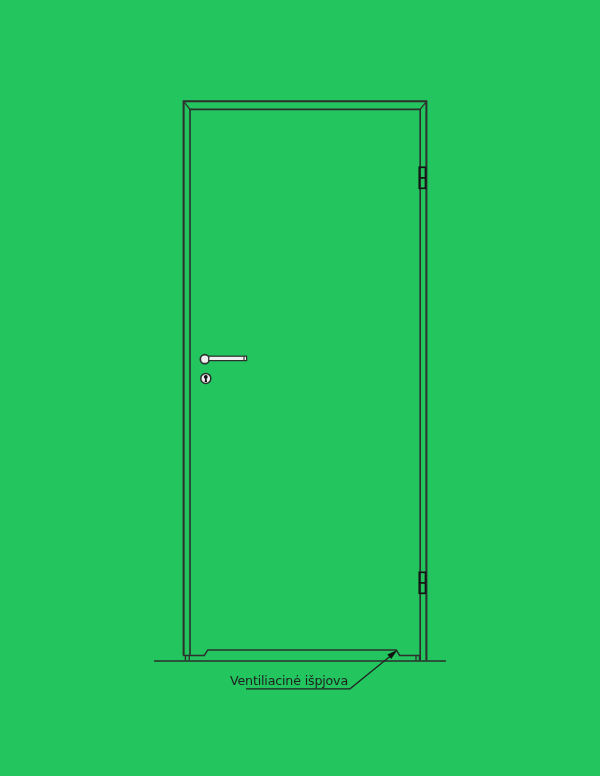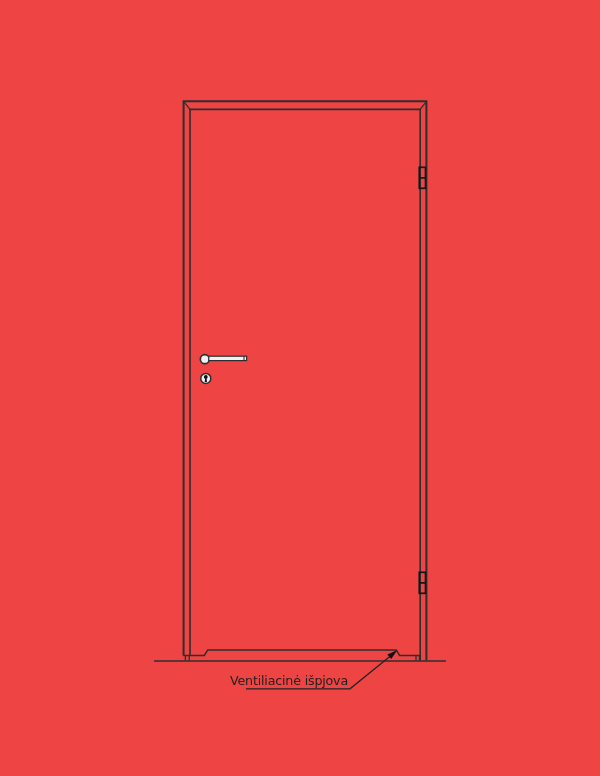--- a/index.html
+++ b/index.html
@@ -8,21 +8,21 @@
     width: 600px;
     height: 776px;
     background: #f0f0f0;
     overflow: hidden;
     font-family: "DejaVu Sans", "Liberation Sans", sans-serif;
   }
   .canvas-wrap {
     position: relative;
     width: 600px;
     height: 776px;
-    background: #ef4444;
+    background: #22c55e;
   }
   svg { display: block; }
   text.cutout-label {
     font-family: "DejaVu Sans", "Liberation Sans", sans-serif;
     font-size: 13px;
     letter-spacing: -0.2px;
     fill: #1f1f1f;
   }
 </style>
 </head>

